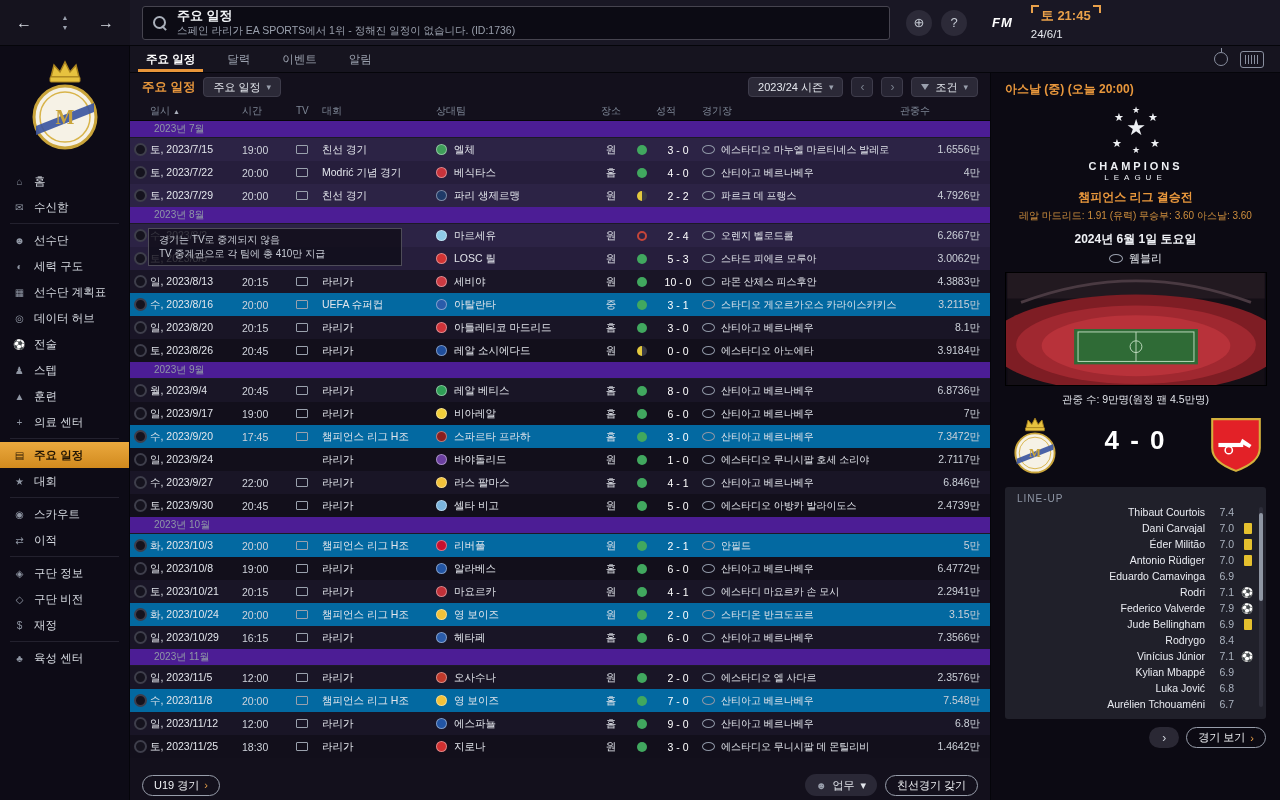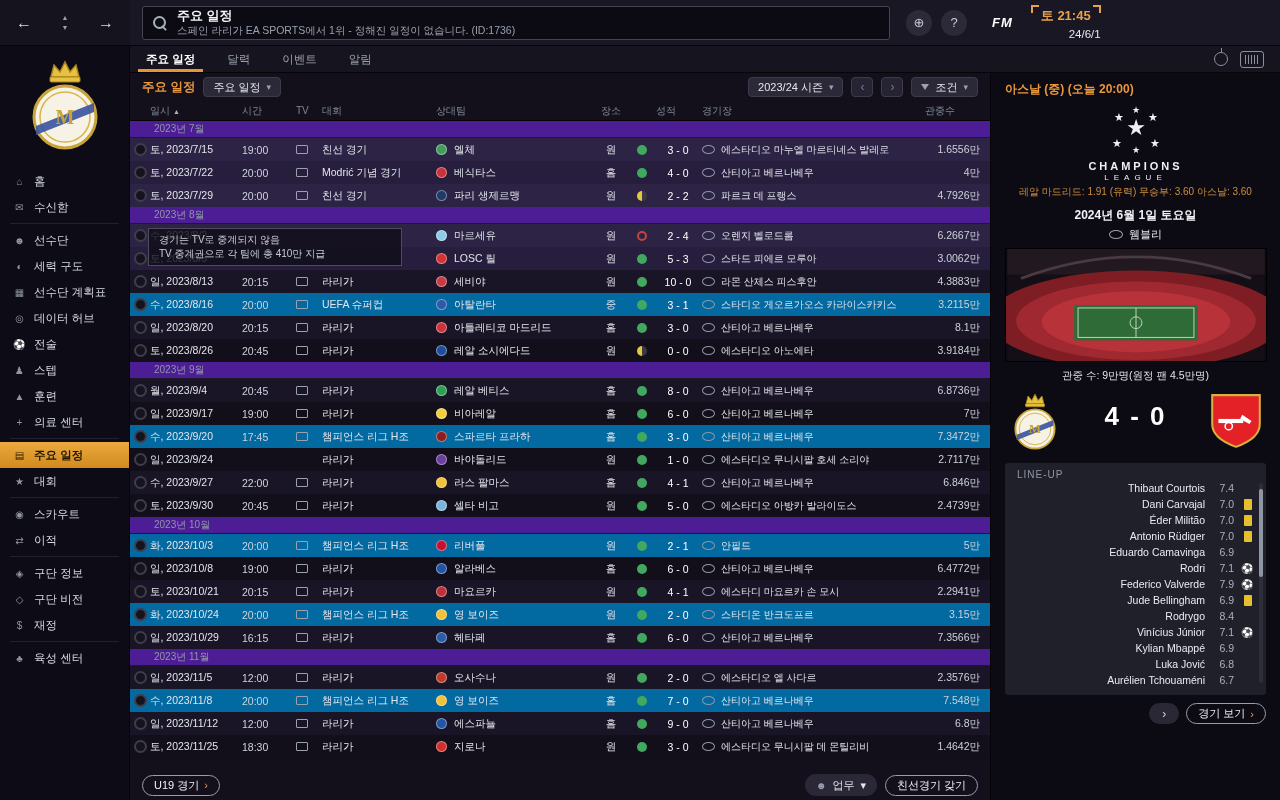--- a/index.html
+++ b/index.html
@@ -13,21 +13,21 @@
 .updown{display:flex;flex-direction:column;gap:3px;font-size:7px;color:#9aa0ad;text-align:center;cursor:pointer}
 .searchbox{width:748px;height:34px;margin-left:12px;background:#0c0b14;border:1px solid #46444f;border-radius:3px;display:flex;align-items:center;padding:0 10px;gap:10px;flex:none}
 .search-ic{width:14px;height:14px;flex:none;position:relative}
 .search-ic::before{content:"";position:absolute;left:0;top:0;width:9px;height:9px;border:2px solid #aab0bb;border-radius:50%}
 .search-ic::after{content:"";position:absolute;right:0;bottom:1px;width:6px;height:2px;background:#aab0bb;transform:rotate(45deg)}
 .sb-title{font-size:13px;font-weight:bold;color:#f2f4f7;line-height:16px}
 .sb-sub{font-size:10.5px;color:#9aa0ad;line-height:13px;white-space:nowrap}
 .top-icons{display:flex;align-items:center;gap:9px;margin-left:16px}
 .round-ic{width:26px;height:26px;border-radius:50%;background:#2c2a38;color:#c6cbd4;display:flex;align-items:center;justify-content:center;font-size:13px;cursor:pointer}
 .fm-logo{font-size:13px;font-weight:bold;font-style:italic;color:#ffffff;margin-left:16px;letter-spacing:1px}
-.datetime{margin-left:18px;text-align:right}
+.datetime{margin-left:18px;text-align:left}
 .clock{color:#e8a04a;font-size:13px;font-weight:bold;position:relative;padding:2px 10px;white-space:nowrap}
 .clock::before{content:"";position:absolute;left:0;top:0;width:6px;height:6px;border-left:2px solid #e8a04a;border-top:2px solid #e8a04a}
 .clock::after{content:"";position:absolute;right:0;top:0;width:6px;height:6px;border-right:2px solid #e8a04a;border-top:2px solid #e8a04a}
 .date-small{font-size:11.5px;color:#e6e9ee;margin-top:1px}
 .continue-btn{margin-left:auto;margin-right:10px;width:134px;height:34px;border:none;border-radius:4px;background:linear-gradient(180deg,#f5b14a,#d9871c);color:#3c2604;font-size:13px;font-weight:bold;cursor:pointer;display:flex;align-items:center;justify-content:center;gap:7px}
 
 
 .sidebar{position:absolute;left:0;top:46px;width:130px;height:754px;background:#0d0b16;border-right:1px solid #05050a}
 .crest-wrap{height:120px;display:flex;align-items:center;justify-content:center}
 .menu{padding-top:2px}
@@ -56,21 +56,21 @@
 .pill .caret{font-size:9px;color:#9aa0ad}
 .spacer{flex:1}
 .navbtn{width:22px;height:20px;background:#262432;border:1px solid #3e3c4b;border-radius:4px;color:#787f8c;font-size:12px;display:flex;align-items:center;justify-content:center;cursor:pointer}
 .funnel{width:0;height:0;border-left:4px solid transparent;border-right:4px solid transparent;border-top:6px solid #9aa0ad}
 
 .gridrow{display:grid;grid-template-columns:20px 92px 54px 26px 114px 156px 38px 24px 48px 198px 1fr}
 .thead{height:20px;align-items:center;font-size:10px;color:#7e8796;border-bottom:1px solid #050508}
 .th-left{text-align:left;overflow:hidden;white-space:nowrap}
 .th-center{text-align:center}
 .th-result{grid-column:8/10;text-align:center}
-.th-right{text-align:center;padding-right:10px}
+.th-right{text-align:left;padding-right:10px}
 .sort{font-size:7px;color:#aab0bb;margin-left:3px}
 
 .tbody{height:649px;overflow:hidden;position:relative}
 .month-row{height:17px;display:flex;align-items:center;padding-left:24px;font-size:10px;color:#8f97a6;background:#4c1d95;border-bottom:1px solid #1c1a26}
 .frow{height:23px;align-items:center;font-size:10.5px;color:#e2e5eb;cursor:pointer}
 .r-friendly-0{background:#2c2345}.r-friendly-1{background:#261e3c}
 .r-league-0{background:#191526}.r-league-1{background:#120f1b}
 .r-cup{background:#0369a1}
 .c{overflow:hidden;white-space:nowrap}
 .c-ind{display:flex;justify-content:center}
@@ -896,20 +896,21 @@
           <text x="8" y="45" font-size="11" text-anchor="middle">★</text>
           <text x="46" y="45" font-size="11" text-anchor="middle">★</text>
           <text x="27" y="11" font-size="9" text-anchor="middle">★</text>
           <text x="27" y="51" font-size="9" text-anchor="middle">★</text>
         </g>
       </svg>
       <div class="logo-l1">CHAMPIONS</div>
       <div class="logo-l2">LEAGUE</div>
     </div>
 
+    <div class="rp-comp">챔피언스 리그 결승전</div>
     <div class="rp-odds">레알 마드리드: 1.91 (유력)  무승부: 3.60  아스날: 3.60</div>
     <div class="rp-date">2024년 6월 1일 토요일</div>
     <div class="rp-venue">
       <span class="venue-ic"></span>
       <span>웸블리</span>
     </div>
 
     <svg class="stadium-img" width="262" height="114" viewBox="0 0 262 114">
       <rect width="262" height="114" fill="#140f16"></rect>
       <rect width="262" height="26" fill="#221920"></rect>

